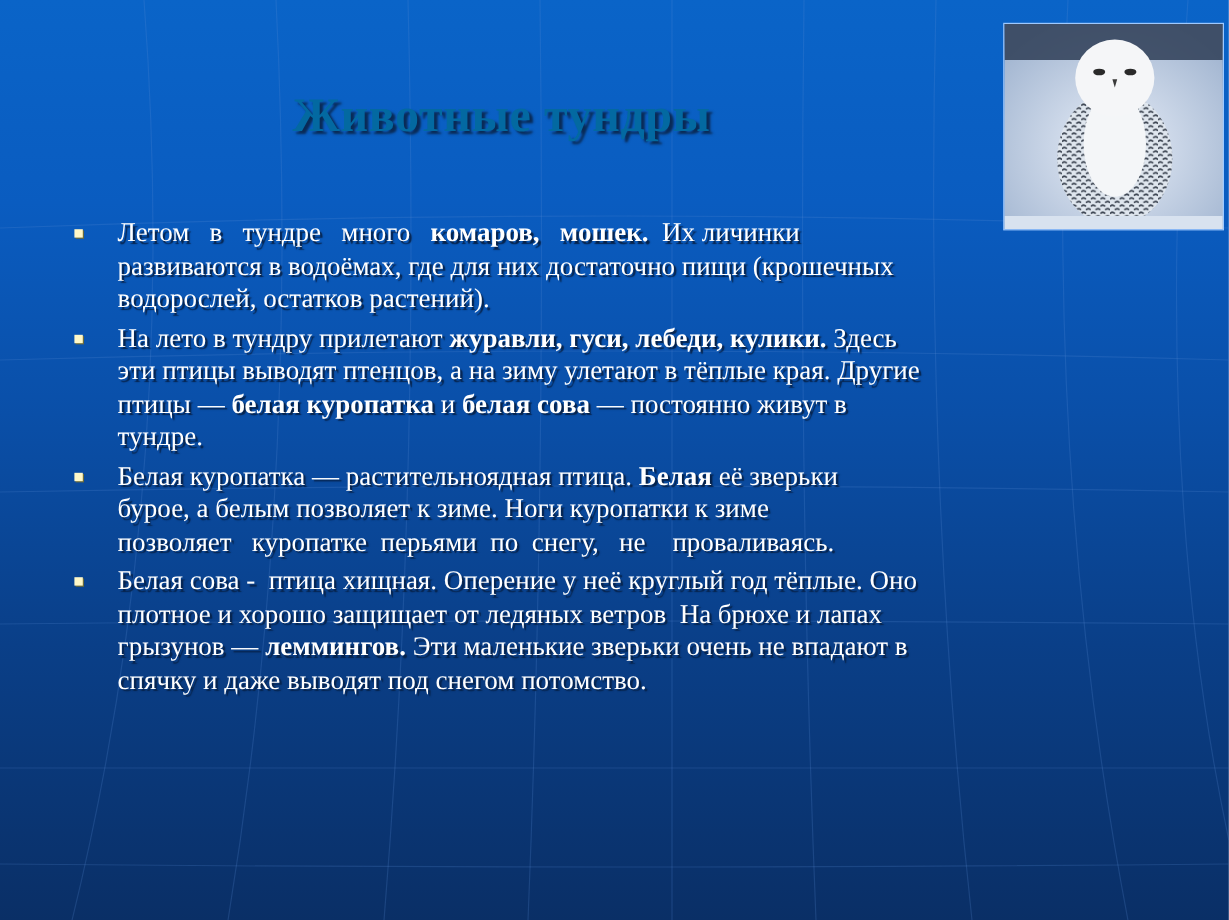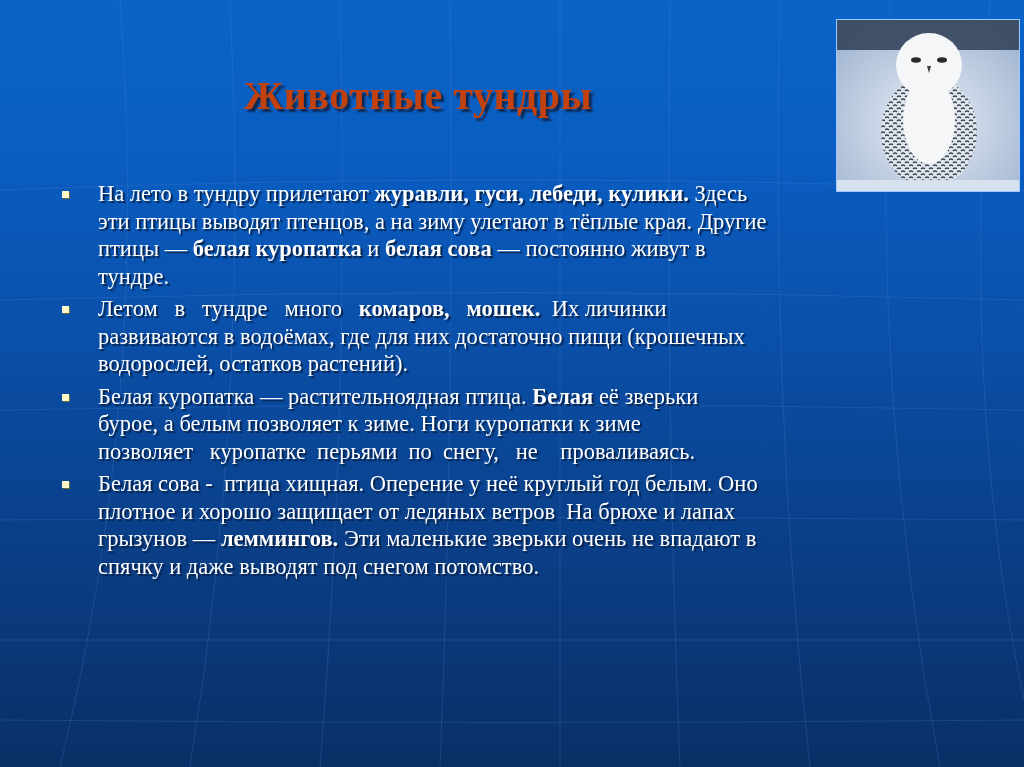--- a/index.html
+++ b/index.html
@@ -6,21 +6,21 @@
     body {
       width: 1024px; height: 767px; overflow: hidden; position: relative;
       background: linear-gradient(180deg, #0a64c8 0%, #0a5cc0 22%, #0a4fa8 45%, #0a3f88 70%, #0a2f66 100%);
       font-family: "Liberation Serif", "DejaVu Serif", serif;
     }
     .grid {
       position: absolute; left: 0; top: 0; width: 1024px; height: 767px; pointer-events: none;
     }
     .title {
       position: absolute; left: 0; top: 72px; width: 836px; text-align: center;
-      font-size: 40px; font-weight: bold; color: #c2410c;
+      font-size: 40px; font-weight: bold; color: #0369a1;
       text-shadow: 3px 3px 2px #0a2a55;
       letter-spacing: 0.5px;
     }
     .photo {
       position: absolute; left: 836px; top: 19px; width: 182px; height: 171px;
       border: 1px solid #9ec9ff; overflow: hidden;
       background: linear-gradient(180deg, #2b3d58 0%, #8ea6c8 20%, #c9d8ee 45%, #dce6f4 75%, #cfdcee 100%);
     }
     .content {
       position: absolute; left: 56px; top: 180px; width: 900px;
@@ -80,40 +80,40 @@
     <ellipse cx="79" cy="40" rx="5" ry="2.8" fill="#2a2a2a"></ellipse>
     <ellipse cx="105" cy="40" rx="5" ry="2.8" fill="#2a2a2a"></ellipse>
     <path d="M90 46 L94 46 L92 53 Z" fill="#3a3a3a"></path>
     <rect y="160" width="182" height="11" fill="#d8e2ef"></rect>
   </svg>
 </div>
 
 <div class="content">
   <div class="item">
     <span class="bullet"></span>
+    <span class="line"><span>Летом   в   тундре   много   </span><b>комаров,   мошек.</b><span>  Их личинки</span></span>
+    <span class="line">развиваются в водоёмах, где для них достаточно пищи (крошечных</span>
+    <span class="line">водорослей, остатков растений).</span>
+  </div>
+
+  <div class="item">
+    <span class="bullet"></span>
     <span class="line"><span>На лето в тундру прилетают </span><b>журавли, гуси, лебеди, кулики.</b><span> Здесь</span></span>
     <span class="line">эти птицы выводят птенцов, а на зиму улетают в тёплые края. Другие</span>
     <span class="line"><span>птицы — </span><b>белая куропатка</b><span> и </span><b>белая сова</b><span> — постоянно живут в</span></span>
     <span class="line">тундре.</span>
-  </div>
-
-  <div class="item">
-    <span class="bullet"></span>
-    <span class="line"><span>Летом   в   тундре   много   </span><b>комаров,   мошек.</b><span>  Их личинки</span></span>
-    <span class="line">развиваются в водоёмах, где для них достаточно пищи (крошечных</span>
-    <span class="line">водорослей, остатков растений).</span>
   </div>
 
   <div class="item">
     <span class="bullet"></span>
     <span class="line"><span>Белая куропатка — растительноядная птица. </span><b>Белая</b><span> её зверьки</span></span>
     <span class="line">бурое, а белым позволяет к зиме. Ноги куропатки к зиме</span>
     <span class="line">позволяет   куропатке  перьями  по  снегу,   не    проваливаясь.</span>
   </div>
 
   <div class="item">
     <span class="bullet"></span>
-    <span class="line">Белая сова -  птица хищная. Оперение у неё круглый год белым. Оно</span>
+    <span class="line">Белая сова -  птица хищная. Оперение у неё круглый год тёплые. Оно</span>
     <span class="line">плотное и хорошо защищает от ледяных ветров  На брюхе и лапах</span>
     <span class="line"><span>грызунов — </span><b>леммингов.</b><span> Эти маленькие зверьки очень не впадают в</span></span>
     <span class="line">спячку и даже выводят под снегом потомство.</span>
   </div>
 </div>
 
 </body></html>

